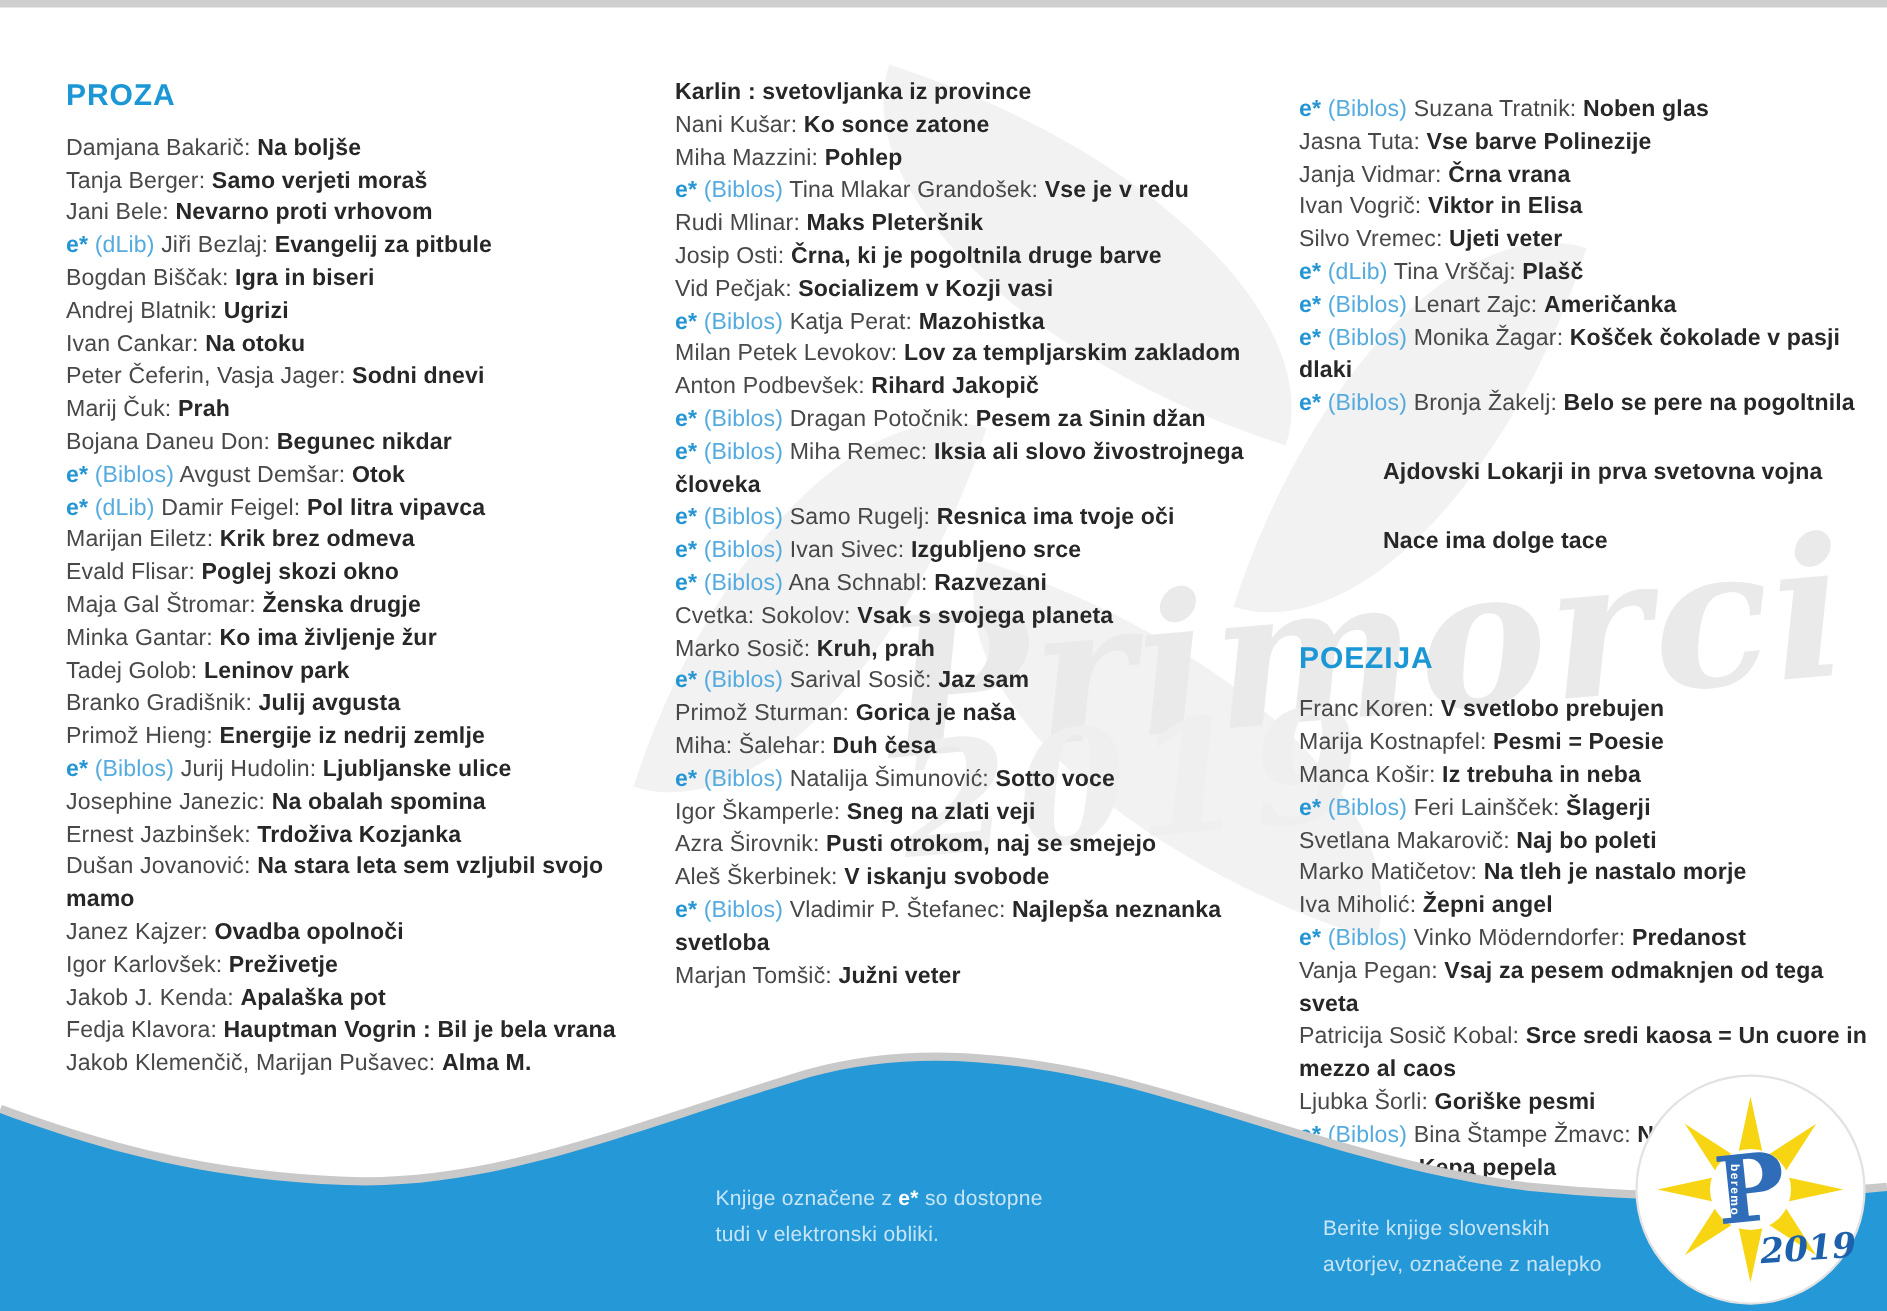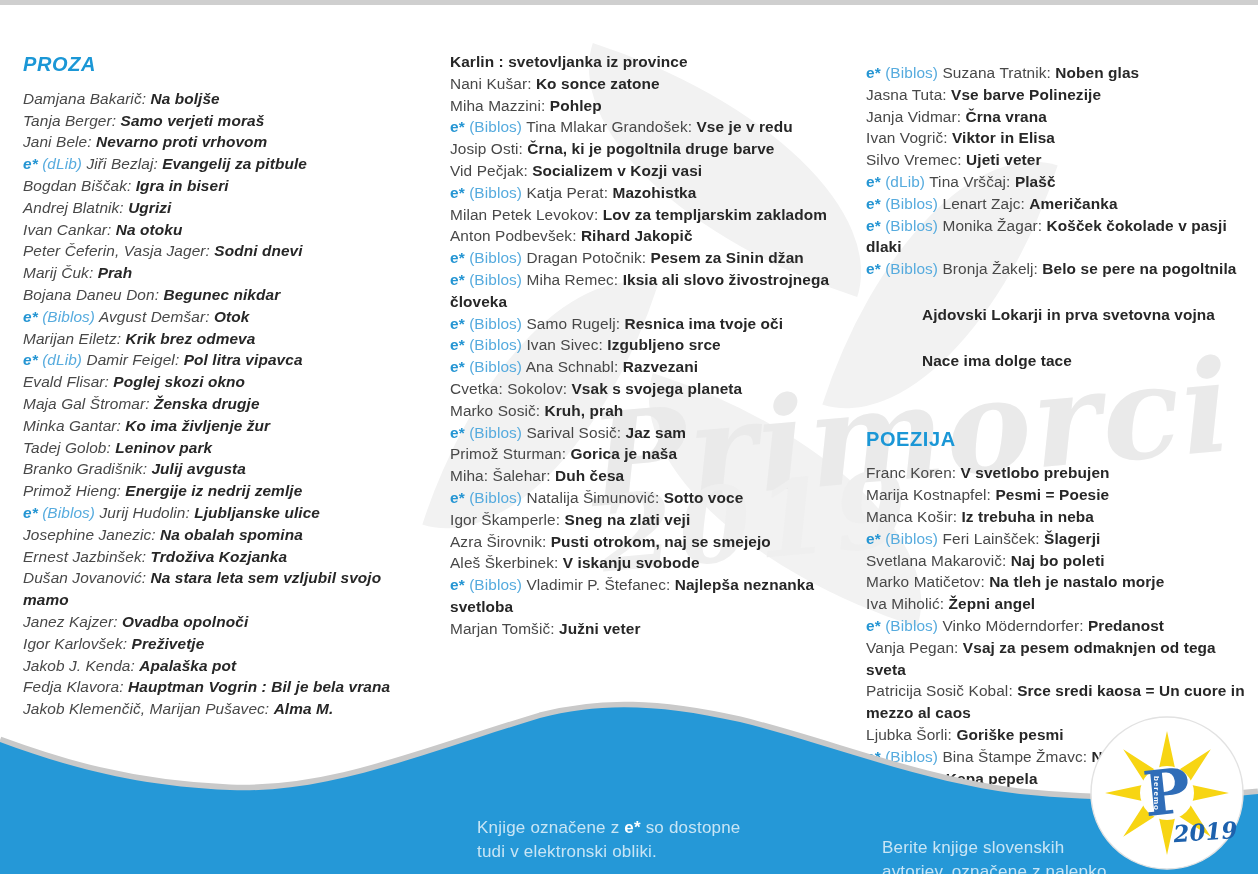--- a/index.html
+++ b/index.html
@@ -23,39 +23,39 @@
     font-size:128px;color:#eaeaea;transform:rotate(-5deg);letter-spacing:2px;
   }
   .wm-year{
     position:absolute;left:600px;top:460px;
     font-family:"DejaVu Serif", serif;font-style:italic;font-weight:bold;
     font-size:104px;color:#efefef;transform:rotate(-5deg);letter-spacing:6px;
   }
 
   
   .col{position:absolute;z-index:2;font-size:15.4px;line-height:21.8px;color:#484848;letter-spacing:.1px;}
-  .col-1{left:23px;top:54px;width:392px;font-style:italic;}
+  .col-1{left:44px;top:54px;width:392px;}
   .col-2{left:450px;top:51px;width:392px;}
   .col-3{left:866px;top:62px;width:392px;}
   .col-heading{
     color:#1b97d6;font-size:20px;font-weight:700;letter-spacing:.6px;
     margin:0 0 12px 0;
   }
   .entry + .col-heading{margin-top:57px;}
   .entry{margin:0;}
   .entry.indent{padding-left:56px;margin-top:24px;}
   .author{color:#484848;}
   .title{color:#272727;font-weight:700;}
   .e-mark{color:#2495d3;font-weight:700;}
   .e-src{color:#56abde;}
 
   
   .wave-svg{position:absolute;left:0;bottom:0;z-index:3;display:block;}
   .footer-note{
-    position:absolute;z-index:4;color:#c8e5f5;font-size:17px;line-height:24px;letter-spacing:.2px;margin-top:30px;
+    position:absolute;z-index:4;color:#c8e5f5;font-size:14px;line-height:24px;letter-spacing:.2px;
   }
   .footer-note.left{left:477px;top:786px;}
   .footer-note.right{left:882px;top:806px;}
   .wnote-e{color:#ffffff;font-weight:700;}
 
   
   .logo{position:absolute;left:1088px;top:714px;z-index:6;}
 </style>
 </head>
 <body>
@@ -77,22 +77,22 @@
     <div class="entry"><span class="author">Tanja Berger: </span><span class="title">Samo verjeti moraš</span></div>
     <div class="entry"><span class="author">Jani Bele: </span><span class="title">Nevarno proti vrhovom</span></div>
     <div class="entry"><span class="e-mark">e*</span><span class="e-src"> (dLib) </span><span class="author">Jiři Bezlaj: </span><span class="title">Evangelij za pitbule</span></div>
     <div class="entry"><span class="author">Bogdan Biščak: </span><span class="title">Igra in biseri</span></div>
     <div class="entry"><span class="author">Andrej Blatnik: </span><span class="title">Ugrizi</span></div>
     <div class="entry"><span class="author">Ivan Cankar: </span><span class="title">Na otoku</span></div>
     <div class="entry"><span class="author">Peter Čeferin, Vasja Jager: </span><span class="title">Sodni dnevi</span></div>
     <div class="entry"><span class="author">Marij Čuk: </span><span class="title">Prah</span></div>
     <div class="entry"><span class="author">Bojana Daneu Don: </span><span class="title">Begunec nikdar</span></div>
     <div class="entry"><span class="e-mark">e*</span><span class="e-src"> (Biblos) </span><span class="author">Avgust Demšar: </span><span class="title">Otok</span></div>
+    <div class="entry"><span class="e-mark">e*</span><span class="e-src"> (dLib) </span><span class="author">Damir Feigel: </span><span class="title">Pol litra vipavca</span></div>
     <div class="entry"><span class="author">Marijan Eiletz: </span><span class="title">Krik brez odmeva</span></div>
-    <div class="entry"><span class="e-mark">e*</span><span class="e-src"> (dLib) </span><span class="author">Damir Feigel: </span><span class="title">Pol litra vipavca</span></div>
     <div class="entry"><span class="author">Evald Flisar: </span><span class="title">Poglej skozi okno</span></div>
     <div class="entry"><span class="author">Maja Gal Štromar: </span><span class="title">Ženska drugje</span></div>
     <div class="entry"><span class="author">Minka  Gantar: </span><span class="title">Ko ima življenje žur</span></div>
     <div class="entry"><span class="author">Tadej Golob: </span><span class="title">Leninov park</span></div>
     <div class="entry"><span class="author">Branko Gradišnik: </span><span class="title">Julij avgusta</span></div>
     <div class="entry"><span class="author">Primož Hieng: </span><span class="title">Energije iz nedrij zemlje</span></div>
     <div class="entry"><span class="e-mark">e*</span><span class="e-src"> (Biblos) </span><span class="author">Jurij Hudolin: </span><span class="title">Ljubljanske ulice</span></div>
     <div class="entry"><span class="author">Josephine Janezic: </span><span class="title">Na obalah spomina</span></div>
     <div class="entry"><span class="author">Ernest Jazbinšek: </span><span class="title">Trdoživa Kozjanka</span></div>
     <div class="entry"><span class="author">Dušan Jovanović: </span><span class="title">Na stara leta sem vzljubil svojo mamo</span></div>
@@ -100,20 +100,21 @@
     <div class="entry"><span class="author">Igor Karlovšek: </span><span class="title">Preživetje</span></div>
     <div class="entry"><span class="author">Jakob J. Kenda: </span><span class="title">Apalaška pot</span></div>
     <div class="entry"><span class="author">Fedja Klavora: </span><span class="title">Hauptman Vogrin : Bil je bela vrana</span></div>
     <div class="entry"><span class="author">Jakob Klemenčič, Marijan Pušavec: </span><span class="title">Alma M.</span></div>
   </div>
 <div class="col col-2">
     <div class="entry"><span class="title">Karlin : svetovljanka iz province</span></div>
     <div class="entry"><span class="author">Nani Kušar: </span><span class="title">Ko sonce zatone</span></div>
     <div class="entry"><span class="author">Miha Mazzini: </span><span class="title">Pohlep</span></div>
     <div class="entry"><span class="e-mark">e*</span><span class="e-src"> (Biblos) </span><span class="author">Tina Mlakar Grandošek: </span><span class="title">Vse je v redu</span></div>
+    <div class="entry"><span class="author">Rudi Mlinar: </span><span class="title">Maks Pleteršnik</span></div>
     <div class="entry"><span class="author">Josip Osti: </span><span class="title">Črna, ki je pogoltnila druge barve</span></div>
     <div class="entry"><span class="author">Vid Pečjak: </span><span class="title">Socializem v Kozji vasi</span></div>
     <div class="entry"><span class="e-mark">e*</span><span class="e-src"> (Biblos) </span><span class="author">Katja Perat: </span><span class="title">Mazohistka</span></div>
     <div class="entry"><span class="author">Milan Petek Levokov: </span><span class="title">Lov za templjarskim zakladom</span></div>
     <div class="entry"><span class="author">Anton Podbevšek: </span><span class="title">Rihard Jakopič</span></div>
     <div class="entry"><span class="e-mark">e*</span><span class="e-src"> (Biblos) </span><span class="author">Dragan Potočnik: </span><span class="title">Pesem za Sinin džan</span></div>
     <div class="entry"><span class="e-mark">e*</span><span class="e-src"> (Biblos) </span><span class="author">Miha Remec: </span><span class="title">Iksia ali slovo živostrojnega človeka</span></div>
     <div class="entry"><span class="e-mark">e*</span><span class="e-src"> (Biblos) </span><span class="author">Samo Rugelj: </span><span class="title">Resnica ima tvoje oči</span></div>
     <div class="entry"><span class="e-mark">e*</span><span class="e-src"> (Biblos) </span><span class="author">Ivan Sivec: </span><span class="title">Izgubljeno srce</span></div>
     <div class="entry"><span class="e-mark">e*</span><span class="e-src"> (Biblos) </span><span class="author">Ana Schnabl: </span><span class="title">Razvezani</span></div>

